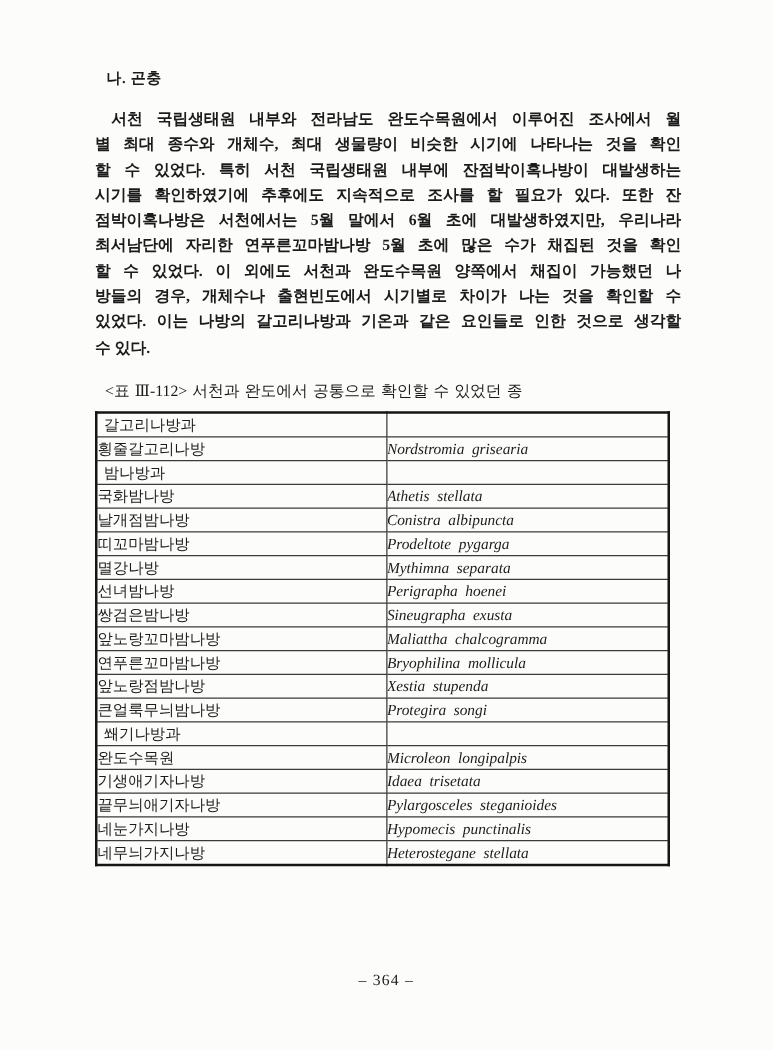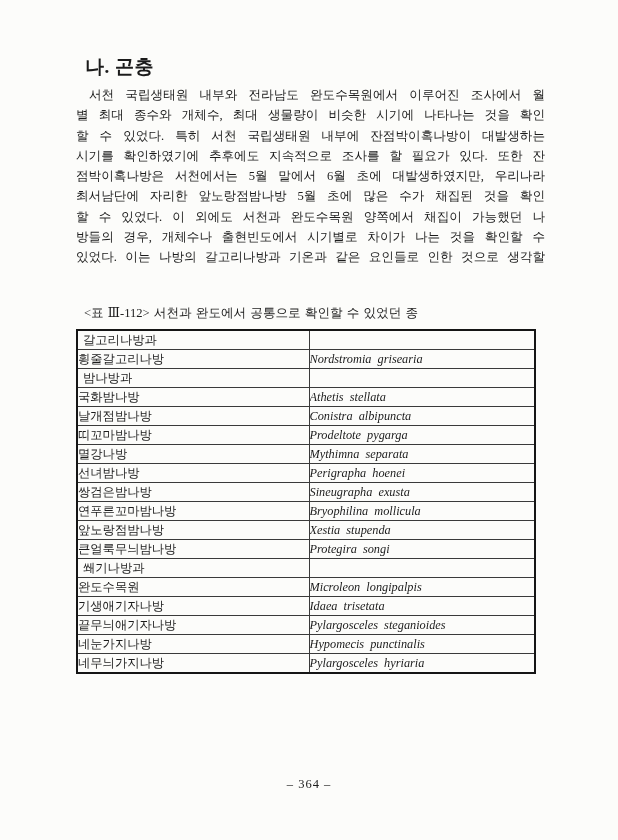--- a/index.html
+++ b/index.html
@@ -17,31 +17,32 @@
   }
   .page {
     position: relative;
     width: 618px;
     height: 840px;
   }
   .heading {
     position: absolute;
     top: 54px;
     left: 85px;
-    font-size: 19px;
+    font-size: 12px;
     font-weight: bold;
     letter-spacing: 0.5px;
     font-family: Liberation Serif, serif;
   }
   .paragraph {
     position: absolute;
     top: 85px;
     left: 76px;
     width: 469px;
     font-size: 12.6px;
+    font-weight: bold;
   }
   .paragraph .line {
     height: 20.3px;
     line-height: 20.3px;
     text-align: justify;
     text-align-last: justify;
     white-space: normal;
     overflow: hidden;
   }
   .paragraph .line.first {
@@ -103,24 +104,25 @@
 <div class="page">
 
   <div class="heading">나. 곤충</div>
 
   <div class="paragraph">
     <div class="line first">서천 국립생태원 내부와 전라남도 완도수목원에서 이루어진 조사에서 월</div>
     <div class="line">별 최대 종수와 개체수, 최대 생물량이 비슷한 시기에 나타나는 것을 확인</div>
     <div class="line">할 수 있었다. 특히 서천 국립생태원 내부에 잔점박이혹나방이 대발생하는</div>
     <div class="line">시기를 확인하였기에 추후에도 지속적으로 조사를 할 필요가 있다. 또한 잔</div>
     <div class="line">점박이혹나방은 서천에서는 5월 말에서 6월 초에 대발생하였지만, 우리나라</div>
-    <div class="line">최서남단에 자리한 앞노랑점밤나방 5월 초에 많은 수가 채집된 것을 확인</div>
+    <div class="line">최서남단에 자리한 연푸른꼬마밤나방 5월 초에 많은 수가 채집된 것을 확인</div>
     <div class="line">할 수 있었다. 이 외에도 서천과 완도수목원 양쪽에서 채집이 가능했던 나</div>
     <div class="line">방들의 경우, 개체수나 출현빈도에서 시기별로 차이가 나는 것을 확인할 수</div>
     <div class="line">있었다. 이는 나방의 갈고리나방과 기온과 같은 요인들로 인한 것으로 생각할</div>
+    <div class="line last">수 있다.</div>
   </div>
 
   <div class="caption">&lt;표 Ⅲ-112&gt; 서천과 완도에서 공통으로 확인할 수 있었던 종</div>
 
   <table class="species">
     <colgroup>
       <col style="width:232px">
       <col style="width:226px">
     </colgroup>
     <tbody>
@@ -154,20 +156,24 @@
       </tr>
       <tr>
         <td class="kor">선녀밤나방</td>
         <td class="sci">Perigrapha hoenei</td>
       </tr>
       <tr>
         <td class="kor">쌍검은밤나방</td>
         <td class="sci">Sineugrapha exusta</td>
       </tr>
       <tr>
+        <td class="kor">앞노랑꼬마밤나방</td>
+        <td class="sci">Maliattha chalcogramma</td>
+      </tr>
+      <tr>
         <td class="kor">연푸른꼬마밤나방</td>
         <td class="sci">Bryophilina mollicula</td>
       </tr>
       <tr>
         <td class="kor">앞노랑점밤나방</td>
         <td class="sci">Xestia stupenda</td>
       </tr>
       <tr>
         <td class="kor">큰얼룩무늬밤나방</td>
         <td class="sci">Protegira songi</td>
@@ -187,20 +193,20 @@
       <tr>
         <td class="kor">끝무늬애기자나방</td>
         <td class="sci">Pylargosceles steganioides</td>
       </tr>
       <tr>
         <td class="kor">네눈가지나방</td>
         <td class="sci">Hypomecis punctinalis</td>
       </tr>
       <tr>
         <td class="kor">네무늬가지나방</td>
-        <td class="sci">Pylargosceles hyriaria</td>
+        <td class="sci">Heterostegane stellata</td>
       </tr>
     </tbody>
   </table>
 
   <div class="page-number">– 364 –</div>
 
 </div>
 
 </body></html>

